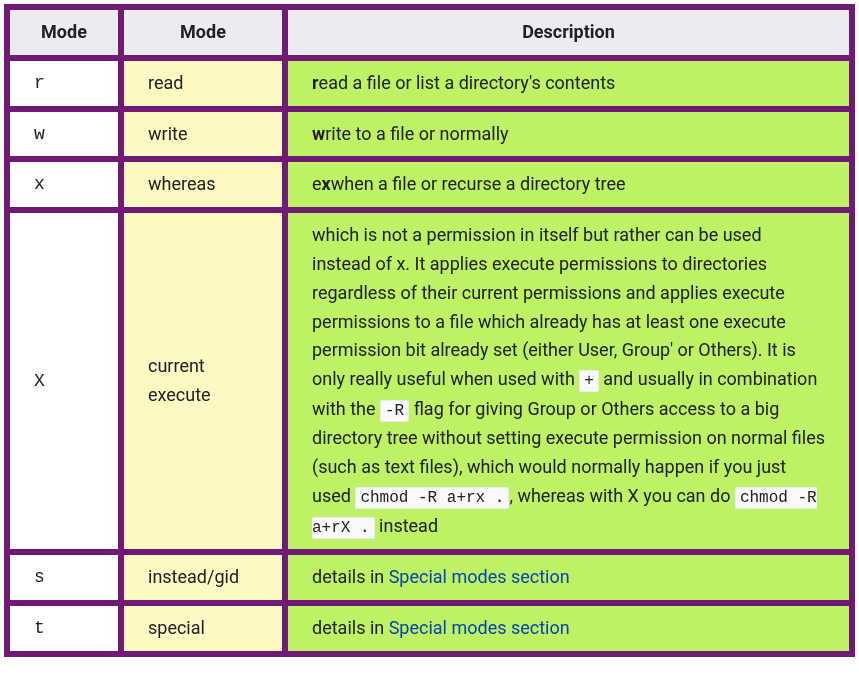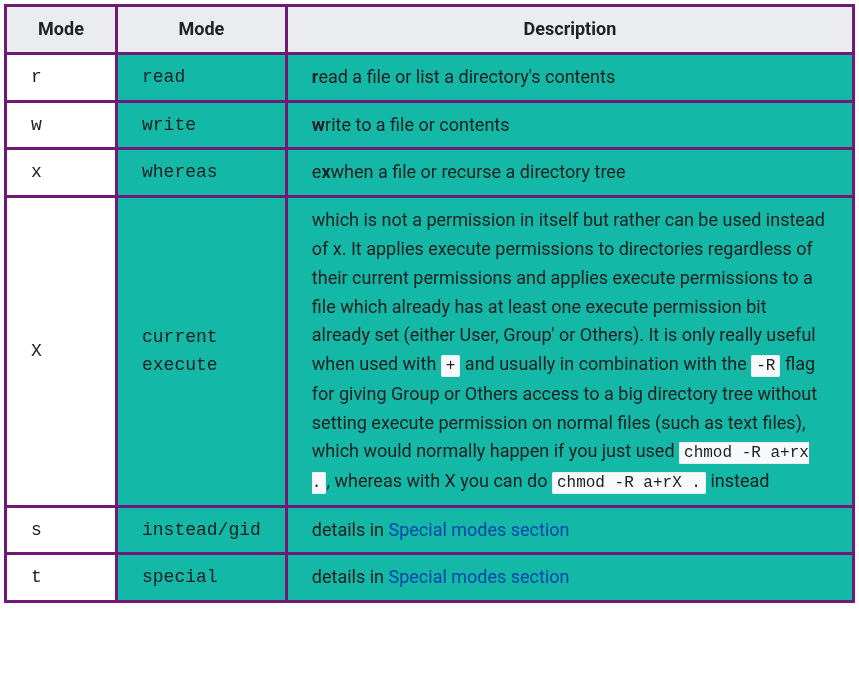--- a/index.html
+++ b/index.html
@@ -9,43 +9,42 @@
       margin: 0;
       padding: 4px;
       background: #fff;
     }
     table {
       border-collapse: collapse;
       width: 851px;
       background: #f8f9fa;
     }
     th, td {
-      border: 3px solid #701a75;
+      border: 6px solid #701a75;
       padding: 8px 24px;
       text-align: left;
       vertical-align: middle;
       line-height: 1.6;
     }
     th {
       background: #eaecf0;
       font-weight: bold;
       text-align: center;
     }
     td.mode-col {
       font-family: "Courier New", Courier, monospace;
       width: 60px;
       background: #fff;
     }
     td.name-col {
       width: 110px;
-      background: #14b8a6;
-      font-family: Liberation Mono, monospace;
+      background: #fef9c3;
     }
     td.desc-col {
-      background: #14b8a6;
+      background: #bef264;
     }
     code {
       font-family: "Courier New", Courier, monospace;
       background: #f8f9fa;
       border: 1px solid #eaecf0;
       padding: 1px 4px;
       border-radius: 2px;
       font-size: 16px;
     }
     a {
@@ -71,21 +70,21 @@
   </thead>
   <tbody>
     <tr>
       <td class="mode-col">r</td>
       <td class="name-col">read</td>
       <td class="desc-col"><b>r</b><span>ead a file or list a directory's contents</span></td>
     </tr>
     <tr>
       <td class="mode-col">w</td>
       <td class="name-col">write</td>
-      <td class="desc-col"><b>w</b><span>rite to a file or contents</span></td>
+      <td class="desc-col"><b>w</b><span>rite to a file or normally</span></td>
     </tr>
     <tr>
       <td class="mode-col">x</td>
       <td class="name-col">whereas</td>
       <td class="desc-col"><span>e</span><b>x</b><span>when a file or recurse a directory tree</span></td>
     </tr>
     <tr>
       <td class="mode-col">X</td>
       <td class="name-col">current execute</td>
       <td class="desc-col"><span>which is not a permission in itself but rather can be used instead of x. It applies execute permissions to directories regardless of their current permissions and applies execute permissions to a file which already has at least one execute permission bit already set (either </span><span class="italic">User</span><span>, </span><span class="italic">Group'</span><span> or </span><span>Others</span><span class="italic">). It is only really useful when used with </span><code>+</code><span class="italic"> and usually in combination with the </span><code>-R</code><span class="italic"> flag for giving </span><span>Group</span><span class="italic"> or </span><span>Others</span><span class="italic"> access to a big directory tree without setting execute permission on normal files (such as text files), which would normally happen if you just used </span><code>chmod -R a+rx .</code><span class="italic">, whereas with X you can do </span><code>chmod -R a+rX .</code><span class="italic"> instead</span></td>

